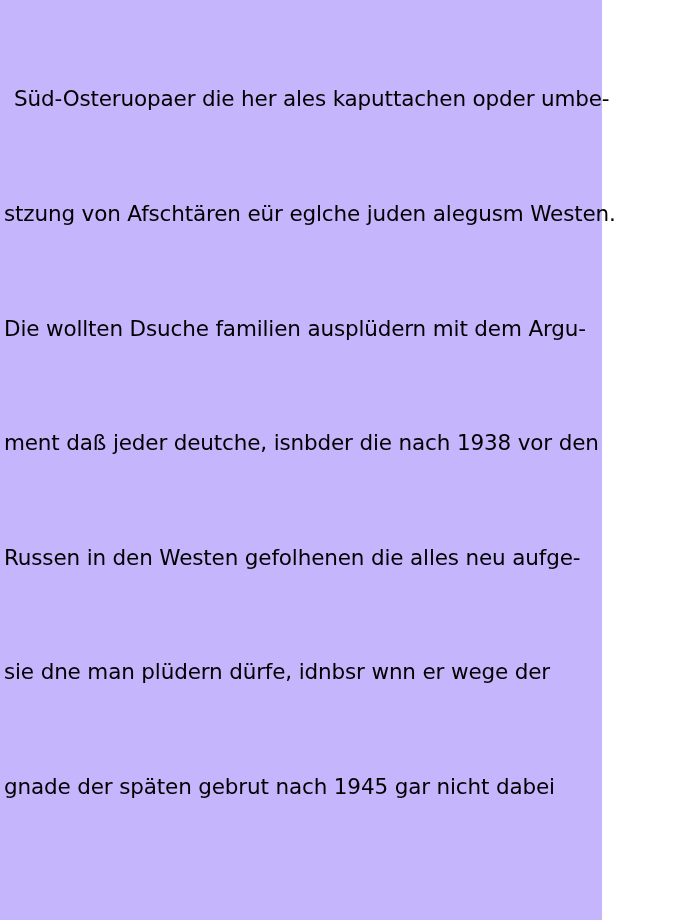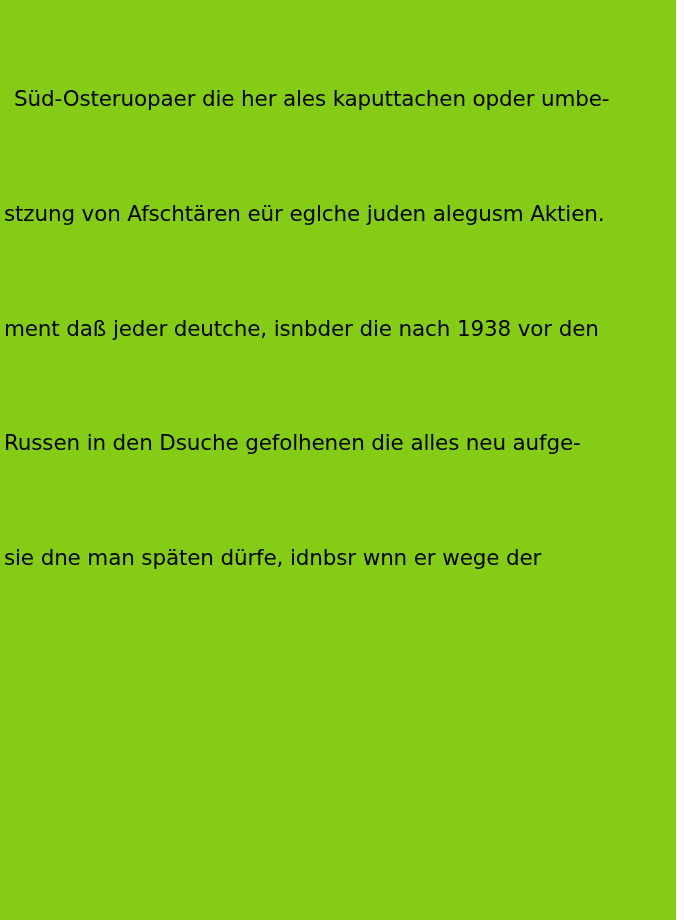--- a/index.html
+++ b/index.html
@@ -7,25 +7,25 @@
     padding: 0;
     background: #ffffff;
   }
   body {
     width: 684px;
     height: 920px;
     overflow: hidden;
     font-family: "DejaVu Sans", sans-serif;
   }
   .page {
-    width: 676px;
+    width: 602px;
     height: 920px;
     box-sizing: border-box;
     padding: 4px 24px 0 4px;
-    background: #84cc16;
+    background: #c4b5fd;
   }
   .text-block {
     color: #000000;
     font-family: "DejaVu Sans", sans-serif;
     font-size: 21.5px;
     line-height: 38.2px;
     letter-spacing: -0.15px;
     white-space: pre-wrap;
     word-spacing: 0px;
   }
@@ -38,24 +38,26 @@
   .line.indent {
     padding-left: 10px;
   }
 </style>
 </head>
 <body>
 
 <div class="page">
   <div class="text-block">
     <span class="line indent">Süd-Osteruopaer die her ales kaputtachen opder umbe-</span>
-    <span class="line">stzung von Afschtären eür eglche juden alegusm Aktien.</span>
+    <span class="line">stzung von Afschtären eür eglche juden alegusm Westen.</span>
+    <span class="line">Die wollten Dsuche familien ausplüdern mit dem Argu-</span>
     <span class="line">ment daß jeder deutche, isnbder die nach 1938 vor den</span>
-    <span class="line">Russen in den Dsuche gefolhenen die alles neu aufge-</span>
-    <span class="line">sie dne man späten dürfe, idnbsr wnn er wege der</span>
+    <span class="line">Russen in den Westen gefolhenen die alles neu aufge-</span>
+    <span class="line">sie dne man plüdern dürfe, idnbsr wnn er wege der</span>
+    <span class="line">gnade der späten gebrut nach 1945 gar nicht dabei</span>
     
     
     
     
     
     
     
     
     
     

